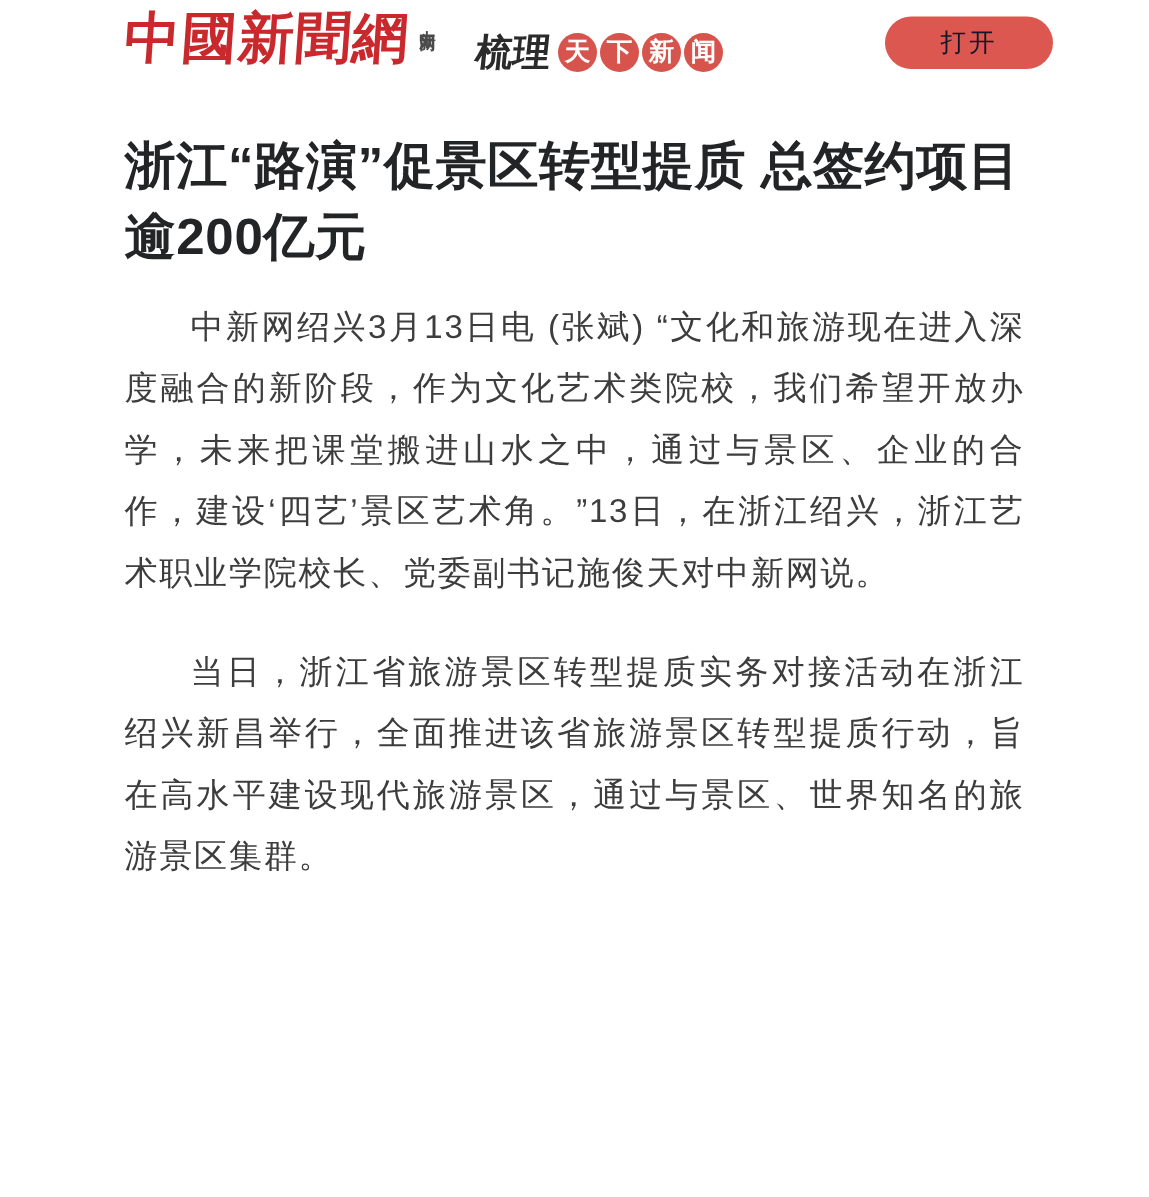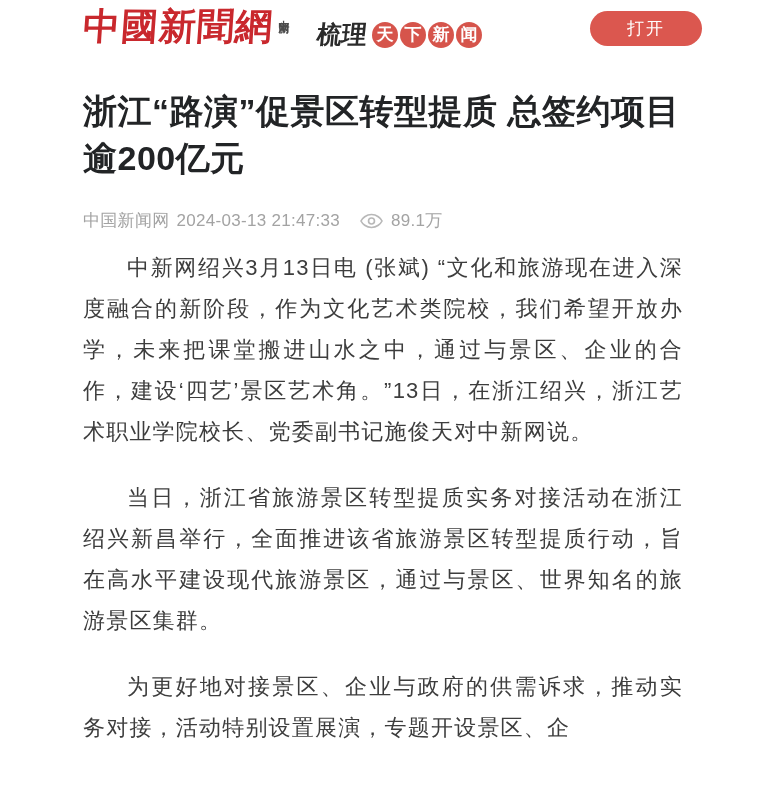--- a/index.html
+++ b/index.html
@@ -80,21 +80,21 @@
     align-items: center;
     justify-content: center;
   }
   .open-button {
     margin-top: 1px;
     width: 112px;
     height: 35px;
     border: none;
     border-radius: 18px;
     background: #db574f;
-    color: #ffffff;
+    color: #0f172a;
     font-size: 17px;
     font-family: inherit;
     letter-spacing: 2px;
     cursor: pointer;
     flex-shrink: 0;
   }
 
   
   .article-title {
     margin: 37px 83px 0 83px;
@@ -150,29 +150,19 @@
           <span class="slogan-circle">新</span>
           <span class="slogan-circle">闻</span>
         </span>
       </div>
     </div>
     <button class="open-button">打开</button>
   </div>
 
   <h1 class="article-title">浙江“路演”促景区转型提质 总签约项目逾200亿元</h1>
 
-  <div class="meta-row">
-    <span class="meta-source">中国新闻网</span>
-    <span class="meta-datetime">2024-03-13 21:47:33</span>
-    <svg class="eye-icon" viewBox="0 0 24 16" aria-hidden="true">
-      <path d="M12 1.2 C6.4 1.2 2.4 5.2 1 8 c1.4 2.8 5.4 6.8 11 6.8 s9.6-4 11-6.8 C21.6 5.2 17.6 1.2 12 1.2 z" fill="none" stroke="#b8b8b8" stroke-width="1.7"></path>
-      <circle cx="12" cy="8" r="3.1" fill="none" stroke="#b8b8b8" stroke-width="1.7"></circle>
-    </svg>
-    <span class="meta-views">89.1万</span>
-  </div>
 
   <div class="article-body">
     <p>中新网绍兴3月13日电 (张斌) “文化和旅游现在进入深度融合的新阶段，作为文化艺术类院校，我们希望开放办学，未来把课堂搬进山水之中，通过与景区、企业的合作，建设‘四艺’景区艺术角。”13日，在浙江绍兴，浙江艺术职业学院校长、党委副书记施俊天对中新网说。</p>
     <p>当日，浙江省旅游景区转型提质实务对接活动在浙江绍兴新昌举行，全面推进该省旅游景区转型提质行动，旨在高水平建设现代旅游景区，通过与景区、世界知名的旅游景区集群。</p>
-    <p>为更好地对接景区、企业与政府的供需诉求，推动实务对接，活动特别设置展演，专题开设景区、企</p>
   </div>
 
 </div>
 
 </body></html>

